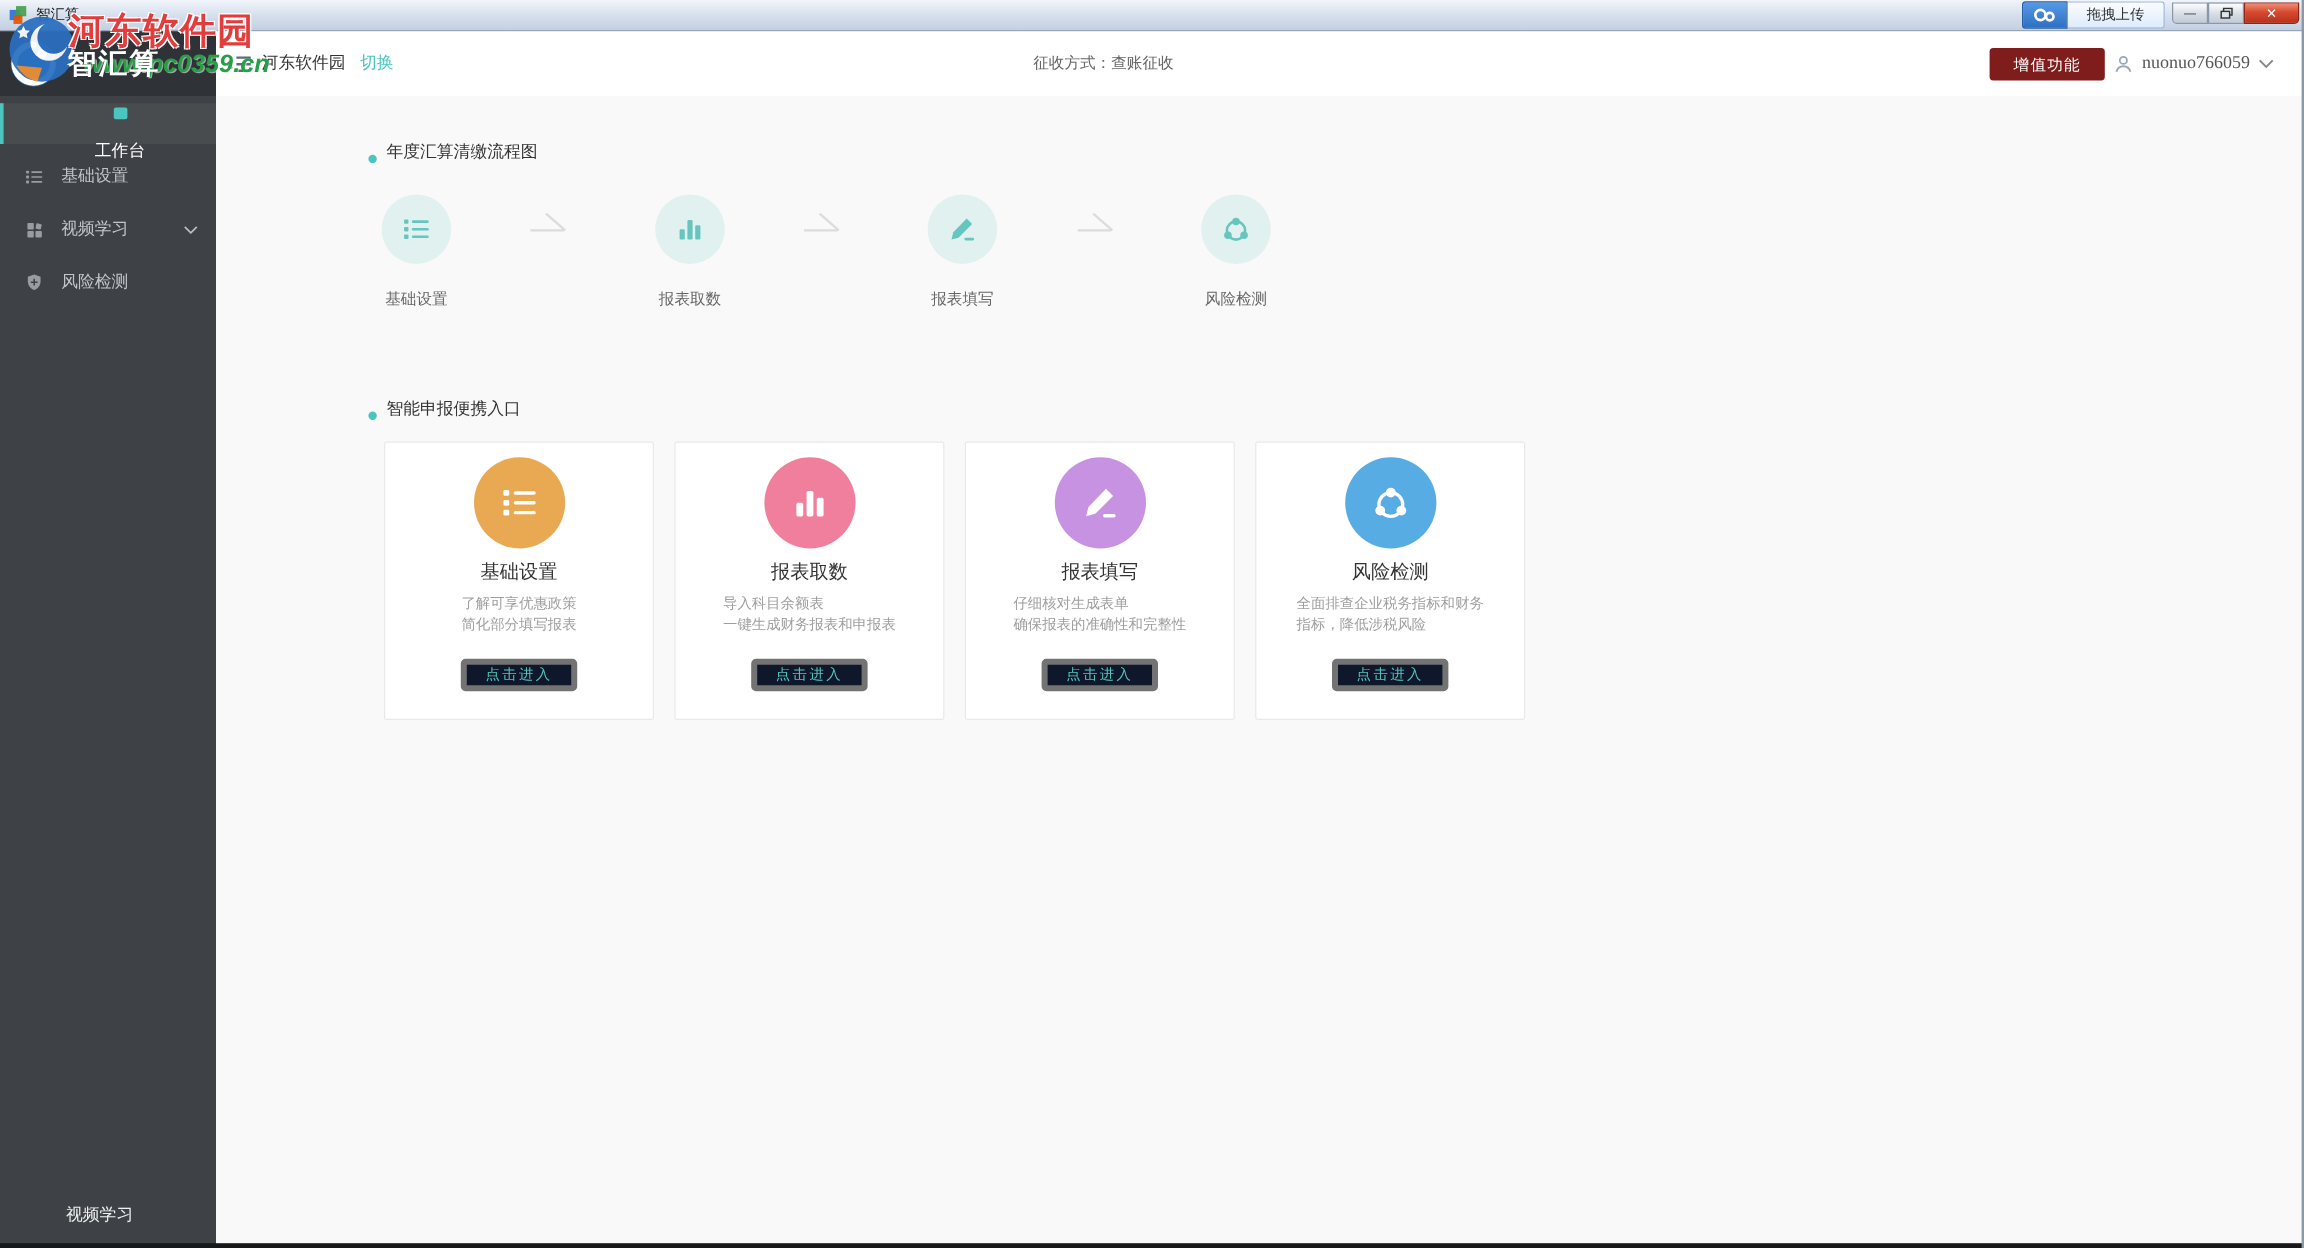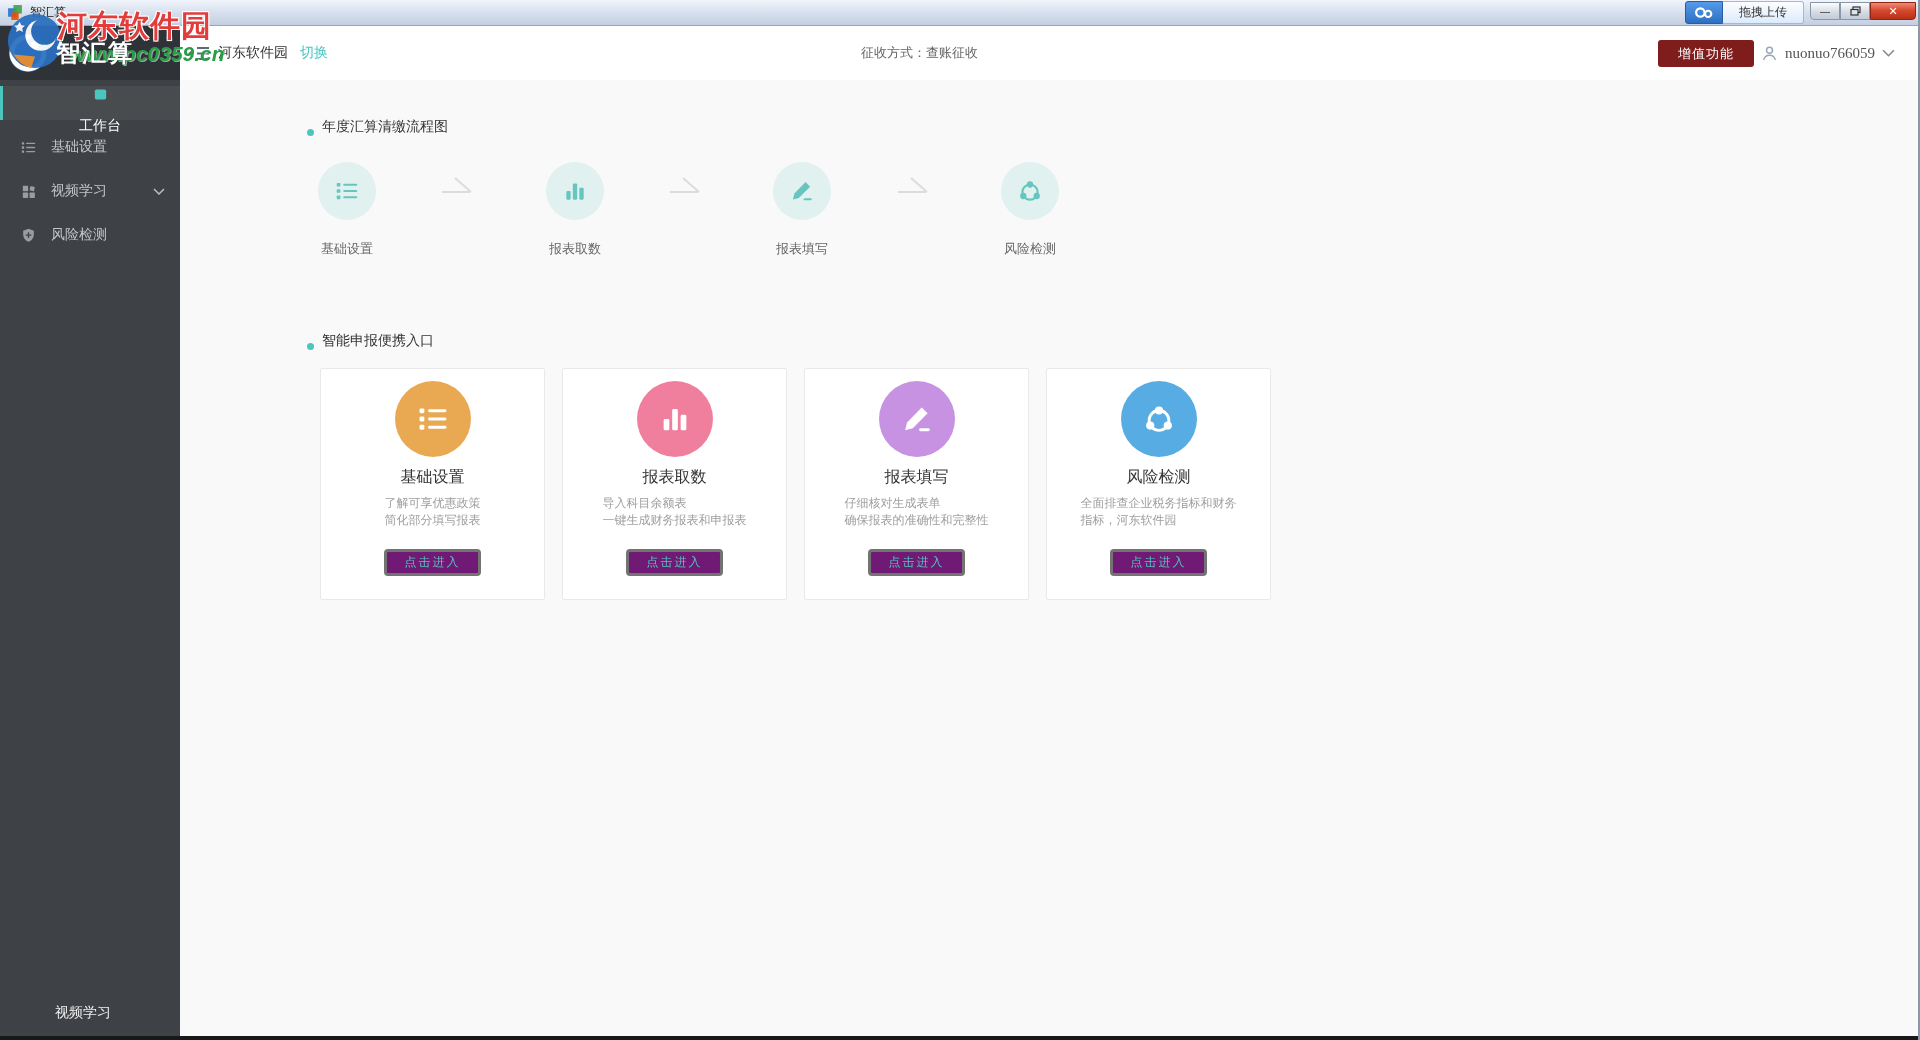--- a/index.html
+++ b/index.html
@@ -66,21 +66,21 @@
   .flow-label { margin-top:20px; font-size:13px; color:#666; }
   .flow-arrow { position:absolute; top:95px; }
 
   .cards { position:absolute; left:140px; top:288px; display:flex; gap:17px; }
   .card { width:225px; height:232px; background:#fff; border:1px solid #e9e9e9; border-radius:2px;
     display:flex; flex-direction:column; align-items:center; }
   .card-circle { width:76px; height:76px; border-radius:50%; margin-top:12px; display:flex; align-items:center; justify-content:center; }
   .card-circle svg { width:34px; height:34px; color:#fff; }
   .card-title { margin-top:10px; font-size:16px; color:#333; }
   .card-desc { margin-top:7px; font-size:12px; line-height:17px; color:#9e9e9e; text-align:left; }
-  .card-btn { margin-top:20px; width:97px; height:27px; background:#701a75; border:3px solid #737373; border-radius:4px;
+  .card-btn { margin-top:20px; width:97px; height:27px; background:#0f172a; border:5px solid #737373; border-radius:4px;
     color:#52c6be; font-size:12px; letter-spacing:2px; cursor:pointer; font-family:inherit; }
 
   .bottom-edge { position:absolute; left:0; bottom:0; width:1920px; height:4px; background:#17181a; z-index:70; }
   .right-edge { position:absolute; right:0; top:0; bottom:0; width:2px; background:#8b98a8; z-index:70; }
 
   
   .watermark { position:absolute; left:0; top:0; width:300px; height:96px; z-index:50; pointer-events:none; }
   .wm-logo { position:absolute; left:6px; top:12px; width:58px; height:58px; opacity:.93; }
   .wm-name { position:absolute; left:57px; top:6px; font-size:30px; font-weight:bold; color:#e23c3c; letter-spacing:1px;
     text-shadow:-1px -1px 0 #fff,1px -1px 0 #fff,-1px 1px 0 #fff,1px 1px 0 #fff; }
@@ -325,21 +325,21 @@
         <svg viewBox="0 0 24 24">
           <circle cx="12" cy="13" r="7" fill="none" stroke="#fff" stroke-width="2"></circle>
           <circle cx="12" cy="6" r="2.9" fill="#fff"></circle>
             <circle cx="5.8" cy="16.6" r="2.9" fill="#fff"></circle>
             <circle cx="18.2" cy="16.6" r="2.9" fill="#fff"></circle>
         </svg>
       </div>
       <div class="card-title">风险检测</div>
       <div class="card-desc">
         <div>全面排查企业税务指标和财务</div>
-        <div>指标，河东软件园</div>
+        <div>指标，降低涉税风险</div>
       </div>
       <button class="card-btn">点击进入</button>
     </div>
 
   </div>
 </div>
 
 <div class="watermark">
   <svg class="wm-logo" viewBox="0 0 60 60">
     <circle cx="30" cy="30" r="28" fill="#2a6fc0"></circle>

